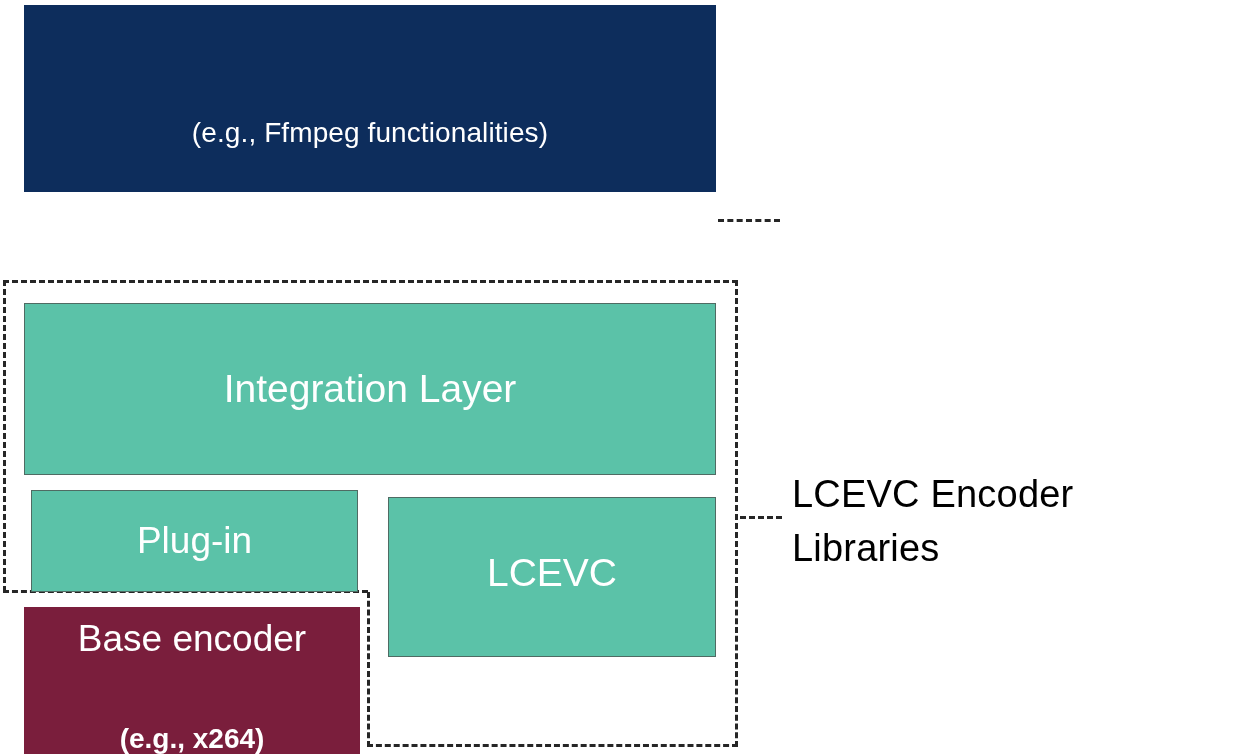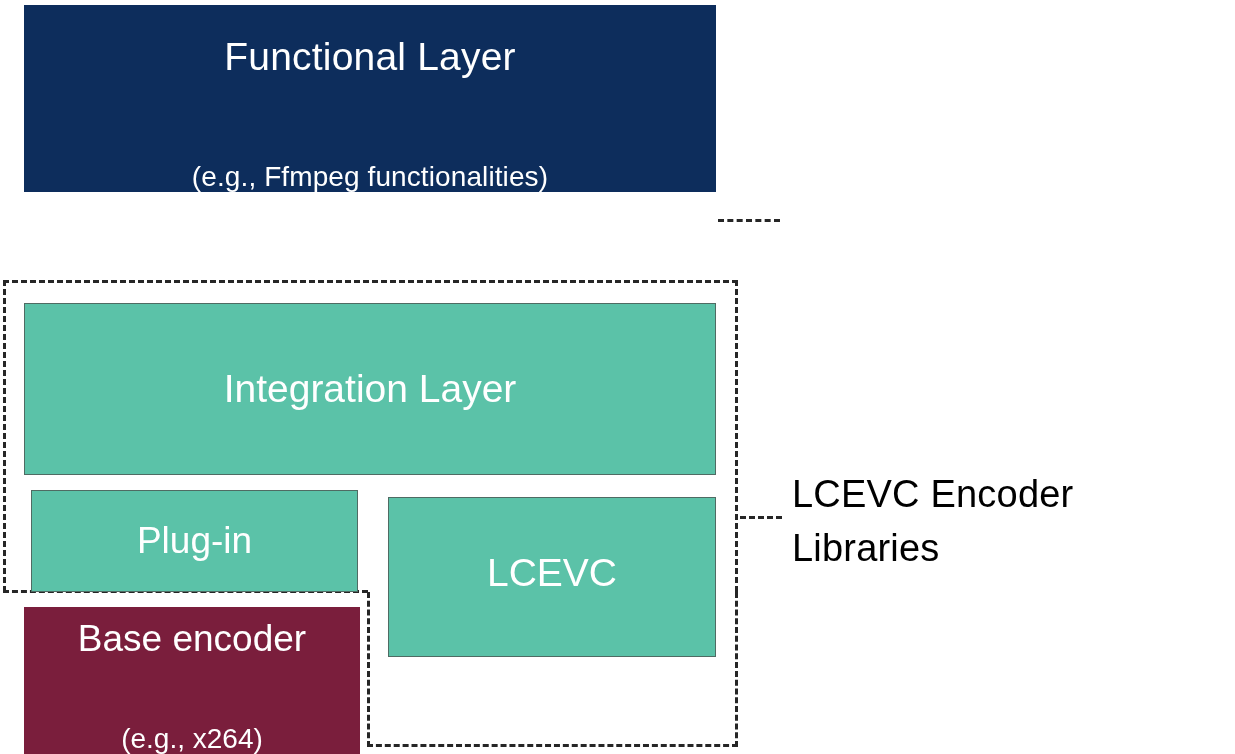--- a/index.html
+++ b/index.html
@@ -115,21 +115,21 @@
     background: #7A1E3C;
     justify-content: space-between;
     padding-top: 11px;
   }
   #base-encoder .title {
     font-size: 37px;
     font-weight: 400;
   }
   #base-encoder .subtitle {
     font-size: 28px;
-    font-weight: 400;
+    font-weight: 700;
     margin-top: 20px;
   }
 
   
   .dashed-group {
     position: absolute;
     box-sizing: border-box;
     border: 3px dashed #262626;
     background: transparent;
   }
@@ -198,21 +198,20 @@
 </head>
 <body>
 
 <div id="canvas">
 
   <div class="dashed-group" id="group-libraries-top"></div>
   <div id="group-bottom-stub"></div>
   <div class="dashed-group" id="group-libraries-bottom"></div>
 
   <div class="box" id="functional-layer">
-    <div class="title">Functional Layer</div>
     <div class="subtitle">(e.g., Ffmpeg functionalities)</div>
   </div>
 
 
   <div class="box green" id="integration-layer">
     <div class="label">Integration Layer</div>
   </div>
 
   <div class="box green" id="plugin-box">
     <div class="label">Plug-in</div>

